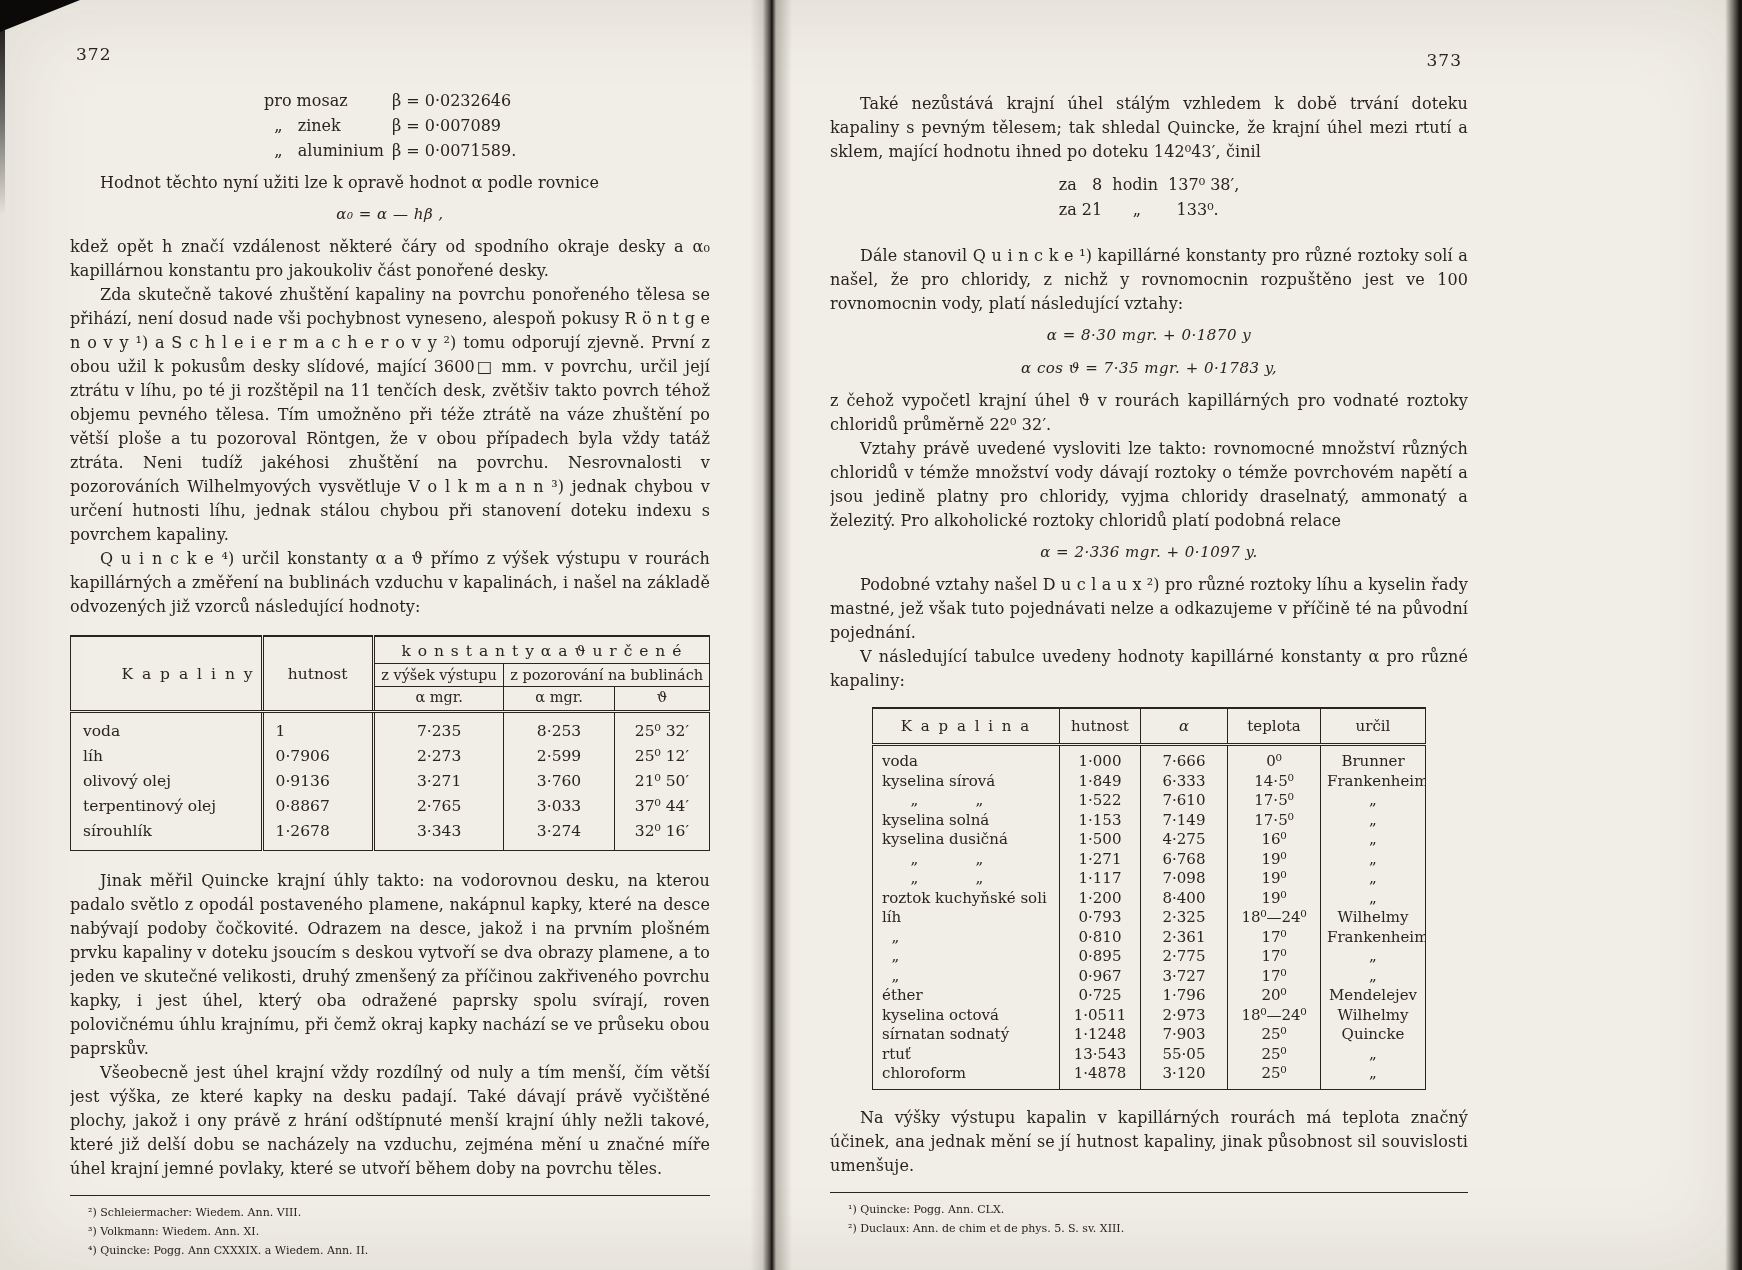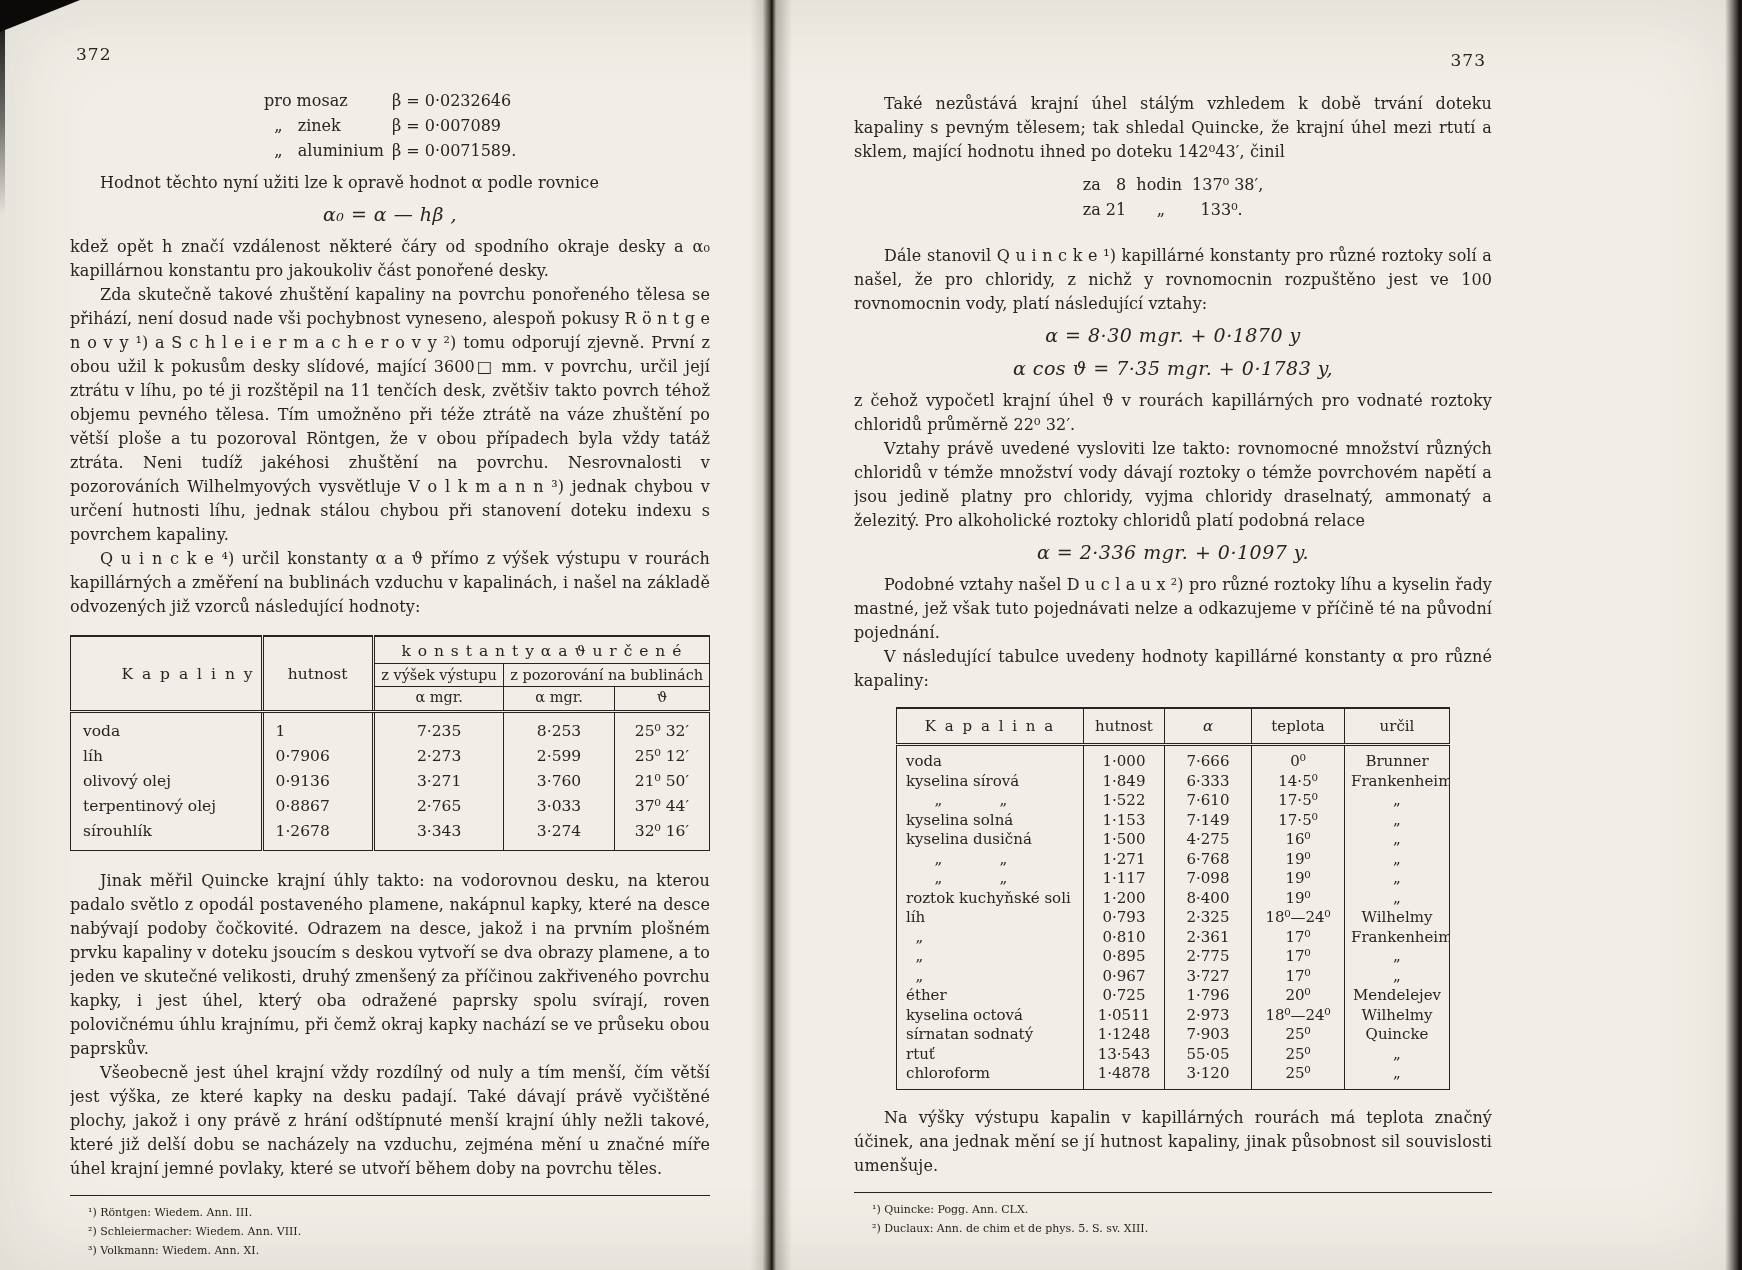--- a/index.html
+++ b/index.html
@@ -34,40 +34,40 @@
       rgba(22,19,14,0.78) 48%, #15120d 52%,
       rgba(60,54,42,0.30) 62%, rgba(60,54,42,0) 100%);
   }
   .edge-right {
     position: absolute; right: 0; top: 0; width: 17px; height: 1270px;
     background: linear-gradient(to right, rgba(22,19,14,0) 0%, rgba(22,19,14,0.45) 40%, #171310 85%);
   }
 
   .page { position: absolute; overflow: hidden; }
   .page-left  { left: 70px;  top: 38px; width: 640px; height: 1226px; }
-  .page-right { left: 854px; top: 44px; width: 638px; height: 1220px; }
+  .page-right { left: 830px; top: 44px; width: 638px; height: 1220px; }
 
   .pagenum { position: absolute; top: 6px; font-size: 17px; letter-spacing: 1px; }
   .pagenum-left { left: 6px; }
   .pagenum-right { right: 6px; }
 
   .para {
     margin: 0;
     font-size: 16px;
     line-height: 24px;
     text-align: justify;
     letter-spacing: 0.1px;
   }
   .indent { text-indent: 30px; }
   .first-block { margin-top: 48px; }
 
   .formula {
     text-align: center;
     font-style: italic;
-    font-size: 19px;
+    font-size: 15px;
     line-height: 24px;
     margin: 7px 0 9px;
     letter-spacing: 0.5px;
   }
 
   .beta-block {
     border-collapse: collapse;
     margin: 50px 0 8px 190px;
     font-size: 16px;
   }
@@ -239,21 +239,20 @@
             <td>3·274</td>
             <td>32⁰ 16′</td>
           </tr>
         </tbody>
     </table>
 
     <p class="para indent">Jinak měřil Quincke krajní úhly takto: na vodorovnou desku, na kterou padalo světlo z opodál postaveného plamene, nakápnul kapky, které na desce nabývají podoby čočkovité. Odrazem na desce, jakož i na prvním plošném prvku kapaliny v doteku jsoucím s deskou vytvoří se dva obrazy plamene, a to jeden ve skutečné velikosti, druhý zmenšený za příčinou zakřiveného povrchu kapky, i jest úhel, který oba odražené paprsky spolu svírají, roven polovičnému úhlu krajnímu, při čemž okraj kapky nachází se ve průseku obou paprskův.</p>
     <p class="para indent">Všeobecně jest úhel krajní vždy rozdílný od nuly a tím menší, čím větší jest výška, ze které kapky na desku padají. Také dávají právě vyčištěné plochy, jakož i ony právě z hrání odštípnuté menší krajní úhly nežli takové, které již delší dobu se nacházely na vzduchu, zejména mění u značné míře úhel krajní jemné povlaky, které se utvoří během doby na povrchu těles.</p>
 
     <div class="footnotes">
-        <div class="line">¹) Röntgen: Wiedem. Ann. III.</div>
         <div class="line">²) Schleiermacher: Wiedem. Ann. VIII.</div>
         <div class="line">³) Volkmann: Wiedem. Ann. XI.</div>
         <div class="line">⁴) Quincke: Pogg. Ann CXXXIX. a Wiedem. Ann. II.</div>
       </div>
   </div>
 
   <div class="page page-right">
     <div class="pagenum pagenum-right">373</div>
 
     <p class="para indent first-block">Také nezůstává krajní úhel stálým vzhledem k době trvání doteku kapaliny s pevným tělesem; tak shledal Quincke, že krajní úhel mezi rtutí a sklem, mající hodnotu ihned po doteku 142⁰43′, činil</p>

